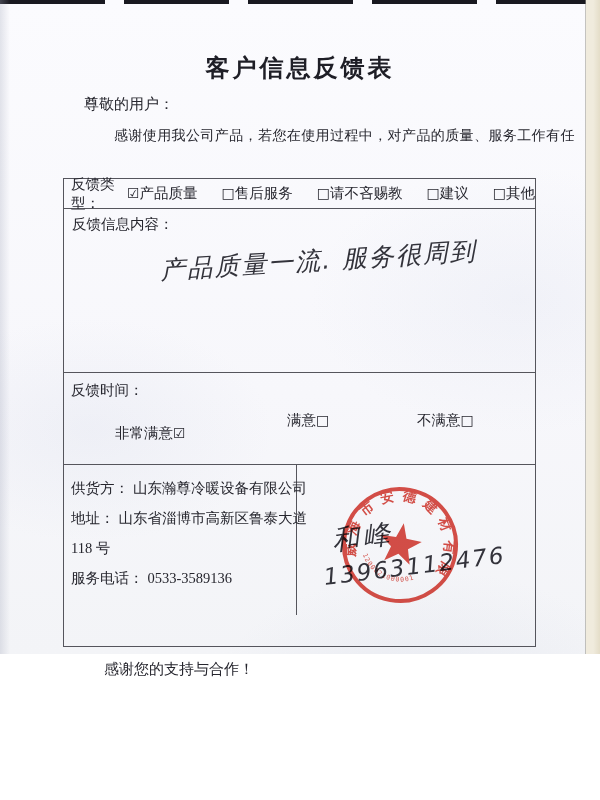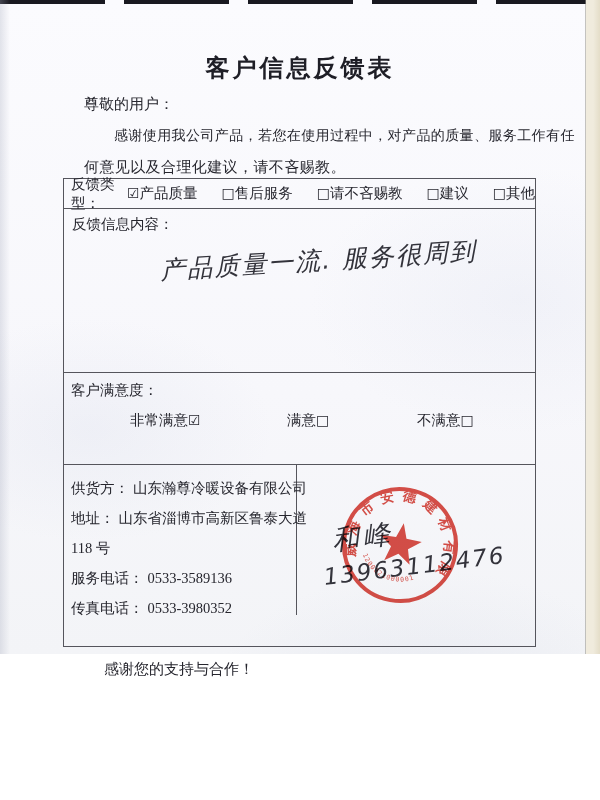--- a/index.html
+++ b/index.html
@@ -36,21 +36,21 @@
   .r1 .cr{flex:1;display:flex;align-items:center;padding-left:8px;}
   .r2{height:30px;display:flex;align-items:center;padding-left:7px;}
   .r2 .lbl{margin-right:9px;}
   .r2 .opt{margin-right:24px;white-space:nowrap;}
   .r2 .opt:last-child{margin-right:0;}
   .box{font-family:"DejaVu Sans", sans-serif;font-size:14px;}
   .r3{height:164px;padding:6px 8px;}
   .r4{height:92px;position:relative;}
   .r4 .lbl4{position:absolute;left:7px;top:8px;}
   .r4 .sat{position:absolute;top:38px;white-space:nowrap;}
-  .r4 .s0{left:66px;} .r4 .s1{left:223px;} .r4 .s2{left:353px;}
+  .r4 .s0{left:51px;margin-top:13px;} .r4 .s1{left:223px;} .r4 .s2{left:353px;}
   .r5{height:150px;border-bottom:none;display:flex;}
   .r5 .cl{width:233px;box-sizing:border-box;border-right:1px solid #55555c;
     padding:8px 4px 0 7px;line-height:30px;}
   .r5 .cr{flex:1;padding:8px 0 0 8px;line-height:30px;}
   .r5 .ln{white-space:nowrap;}
   .r5 .ln span{margin-right:4px;}
 
   .hw{position:absolute;font-family:"DejaVu Sans", cursive;font-style:italic;
     color:#33333b;white-space:nowrap;}
   .hw-feedback{left:160px;top:244px;font-size:25px;letter-spacing:2px;transform:rotate(-3.5deg);}
@@ -64,52 +64,50 @@
 <body>
 
 <div class="paper">
   <div class="scan-top"></div>
   <div class="edge-left"></div>
   <div class="edge-right"></div>
 
   <h1 class="title">客户信息反馈表</h1>
   <div class="salutation">尊敬的用户：</div>
   <div class="intro1">感谢使用我公司产品，若您在使用过程中，对产品的质量、服务工作有任</div>
-  <div class="intro2">何意见以及合理化建议，请不吝赐教。</div>
 
   <div class="tbl">
 
 
     <div class="row r2">
       <span class="lbl">反馈类型：</span>
       <span class="opt"><span class="box">☑</span><span>产品质量</span></span>
       <span class="opt"><span class="box">□</span><span>售后服务</span></span>
       <span class="opt"><span class="box">□</span><span>请不吝赐教</span></span>
       <span class="opt"><span class="box">□</span><span>建议</span></span>
       <span class="opt"><span class="box">□</span><span>其他</span></span>
     </div>
 
     <div class="row r3">
       <span>反馈信息内容：</span>
     </div>
 
     <div class="row r4">
-      <div class="lbl4">客户满意度：</div>
+      <div class="lbl4">反馈时间：</div>
       <span class="sat s0"><span>非常满意</span><span class="box">☑</span></span>
       <span class="sat s1"><span>满意</span><span class="box">□</span></span>
       <span class="sat s2"><span>不满意</span><span class="box">□</span></span>
     </div>
 
     <div class="row r5">
       <div class="cl">
         <div class="ln"><span>供货方：</span><span>山东瀚尊冷暖设备有限公司</span></div>
         <div class="ln"><span>地址：</span><span>山东省淄博市高新区鲁泰大道</span></div>
         <div class="ln"><span>118 号</span></div>
         <div class="ln"><span>服务电话：</span><span>0533-3589136</span></div>
-        <div class="ln"><span>传真电话：</span><span>0533-3980352</span></div>
       </div>
     </div>
   </div>
 
   <div class="hw hw-feedback">产品质量一流. 服务很周到</div>
   <div class="hw hw-sign">和峰</div>
   <div class="hw hw-phone">13963112476</div>
 
   <svg class="stamp" viewBox="0 0 124 124">
     <defs>

